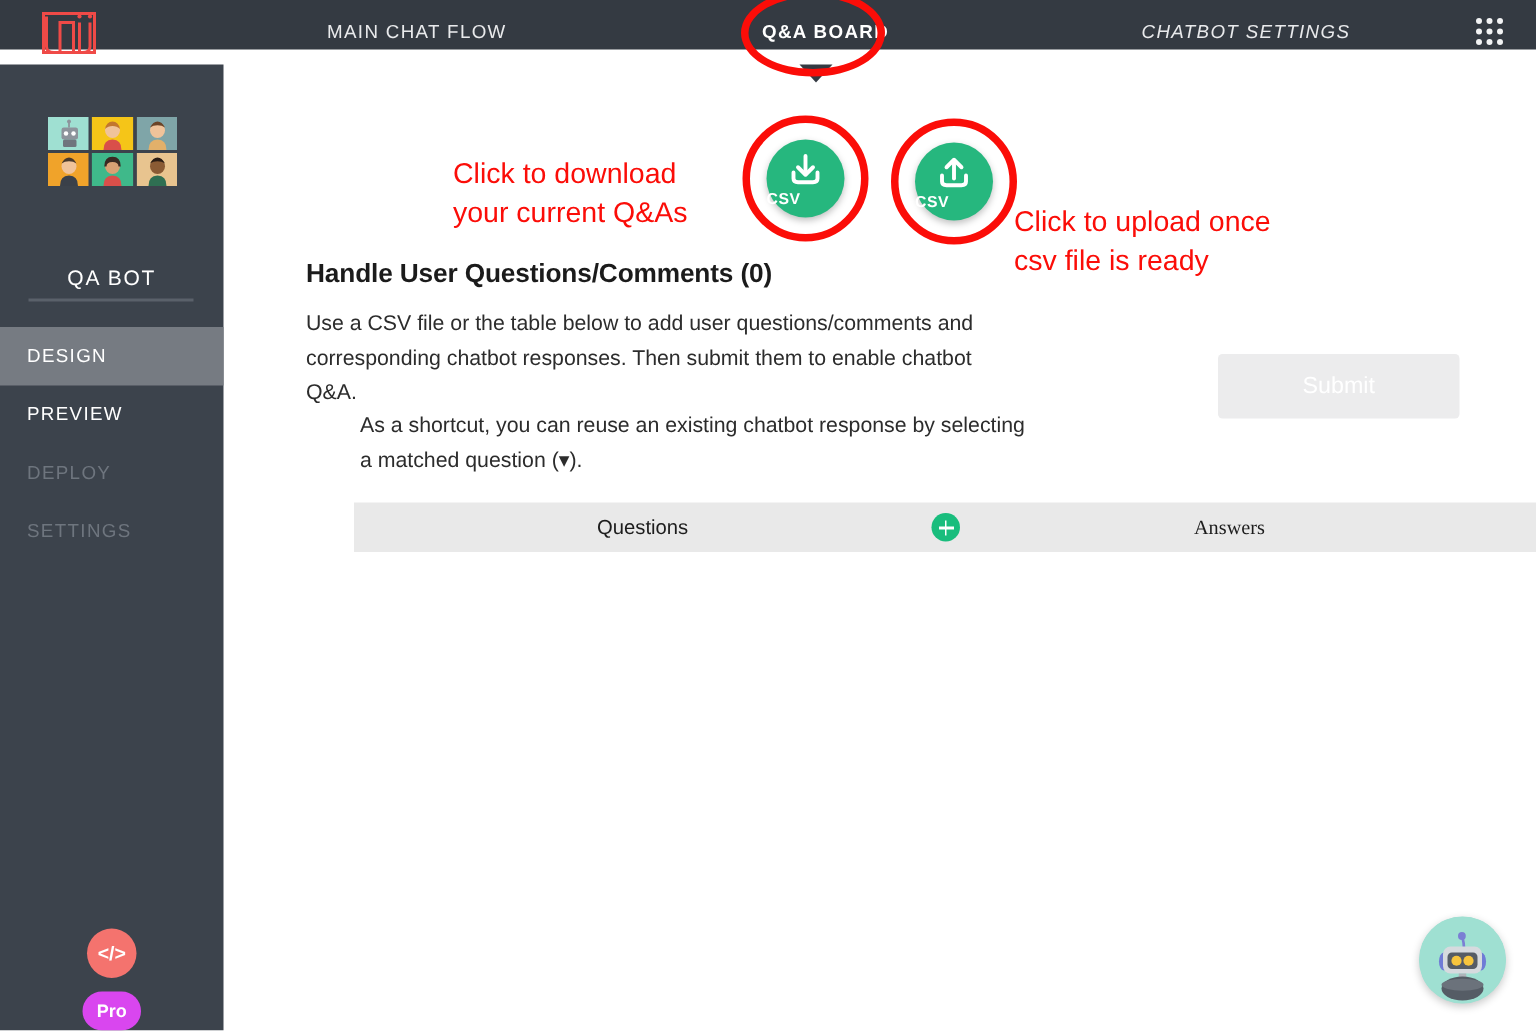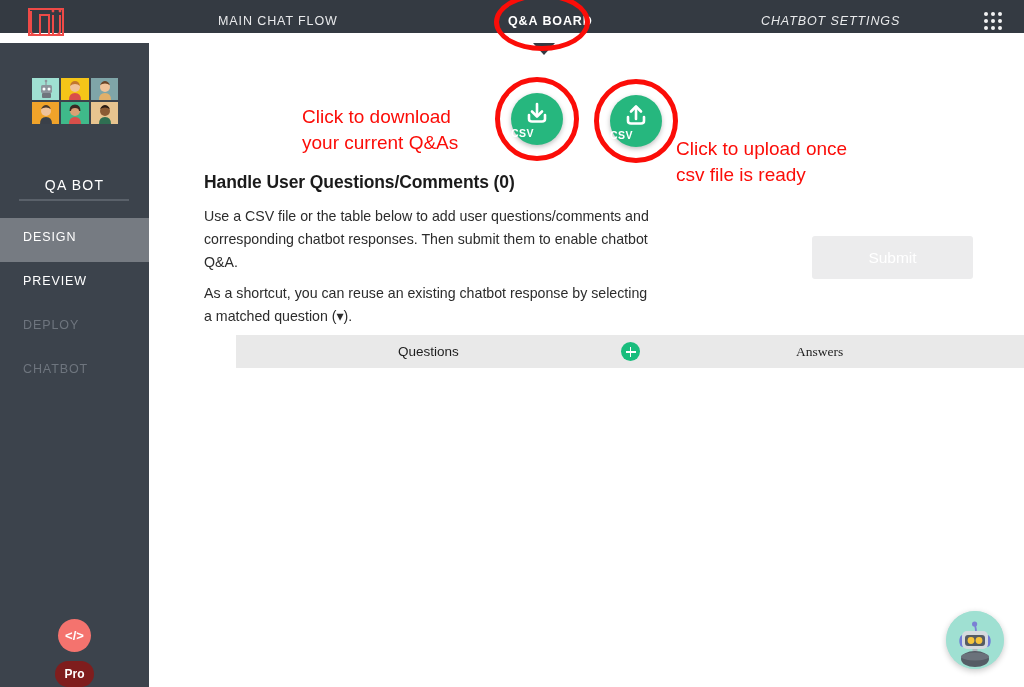--- a/index.html
+++ b/index.html
@@ -110,23 +110,23 @@
   }
   .bot-divider {
     position: absolute;
     left: 19px; top: 156px;
     width: 110px; height: 2px;
     background: #5a616a;
   }
 
   .menu { position: absolute; left: 0; top: 175px; width: 149px; }
   .menu-item {
-    height: 44px;
+    height: 39px;
     line-height: 39px;
-    padding-left: 23px;
+    padding-left: 18px;
     font-size: 12.5px;
     letter-spacing: 0.9px;
     color: #ffffff;
     cursor: pointer;
   }
   .menu-item.active { background: #767b82; }
   .menu-item.disabled { color: #6e757e; cursor: default; }
 
   .code-btn {
     position: absolute;
@@ -139,21 +139,21 @@
     font-weight: bold;
     text-align: center;
     line-height: 33px;
     cursor: pointer;
   }
   .pro-badge {
     position: absolute;
     left: 55px; top: 618px;
     width: 39px; height: 26px;
     border-radius: 13px;
-    background: #7f1d1d;
+    background: #d946ef;
     color: #ffffff;
     font-size: 12px;
     font-weight: bold;
     text-align: center;
     line-height: 26px;
     cursor: pointer;
   }
 
   
   .content {
@@ -173,21 +173,21 @@
   }
   .para {
     position: absolute;
     left: 54px;
     width: 452px;
     font-size: 14.2px;
     line-height: 23px;
     color: #2c2c2c;
   }
   .para-1 { top: 162px; }
-  .para-2 { top: 239px; }
+  .para-2 { top: 230px; margin-left: 36px; }
 
   .submit-btn {
     position: absolute;
     left: 662px; top: 193px;
     width: 161px; height: 43px;
     background: #ececed;
     border: none;
     border-radius: 3px;
     color: #ffffff;
     font-size: 15.5px;
@@ -391,21 +391,21 @@
       </div>
     </div>
 
     <div class="bot-name">QA BOT</div>
     <div class="bot-divider"></div>
 
     <div class="menu">
       <div class="menu-item active">DESIGN</div>
       <div class="menu-item">PREVIEW</div>
       <div class="menu-item disabled">DEPLOY</div>
-      <div class="menu-item disabled">CHATBOT</div>
+      <div class="menu-item disabled">SETTINGS</div>
     </div>
 
     <div class="code-btn">&lt;/&gt;</div>
     <div class="pro-badge">Pro</div>
   </div>
 
   <div class="content">
 
     <div class="page-title">Handle User Questions/Comments (0)</div>
 

